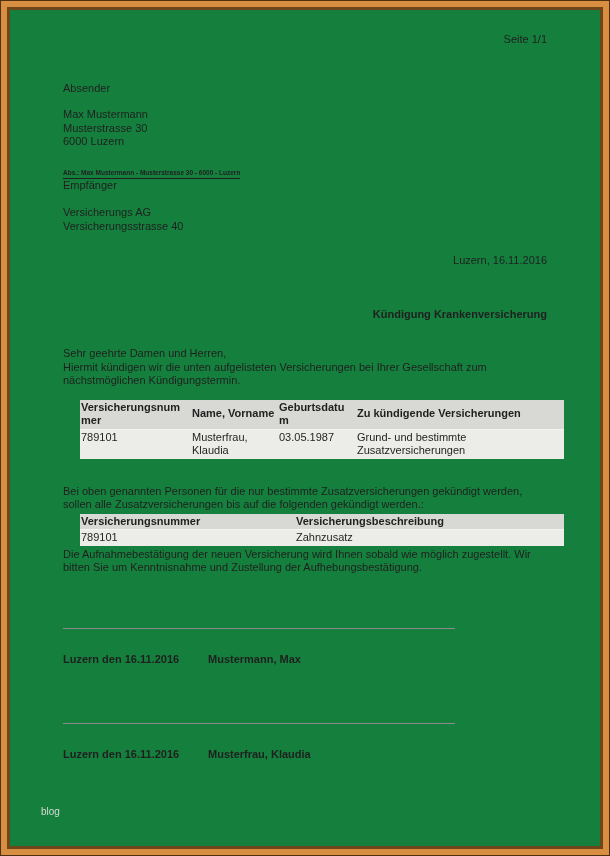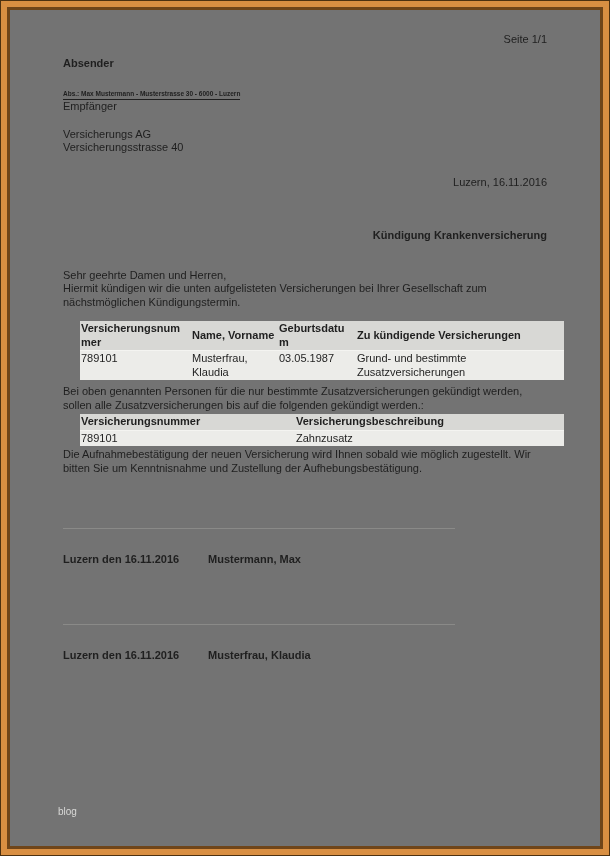--- a/index.html
+++ b/index.html
@@ -17,31 +17,31 @@
     width: 100%; height: 100%;
     border: 6px solid #d98f42;
   }
   .frame-brown {
     width: 100%; height: 100%;
     border: 3px solid #6f4519;
   }
   .page {
     position: relative;
     width: 100%; height: 100%;
-    background: #737373;
+    background: #15803d;
     color: #1f1f1f;
     font-size: 11px;
     line-height: 13.5px;
     overflow: hidden;
   }
   .content { padding: 0 53px; }
 
   .page-indicator { margin-top: 23px; text-align: right; }
 
-  .absender-label { margin-top: 10px; font-weight: bold; }
+  .absender-label { margin-top: 35px; }
   .sender-block { margin-top: 13px; }
 
   .abs-line {
     margin-top: 20px;
     font-size: 6.5px;
     line-height: 8px;
     font-weight: bold;
     display: inline-block;
     border-bottom: 1px solid #1f1f1f;
     padding-bottom: 1px;
@@ -73,52 +73,57 @@
     vertical-align: top;
     overflow-wrap: anywhere;
   }
   .tbl1 col.c1 { width: 111px; }
   .tbl1 col.c2 { width: 87px; }
   .tbl1 col.c3 { width: 78px; }
   .tbl1 col.c4 { width: 208px; }
   .tbl2 col.c1 { width: 215px; }
   .tbl2 col.c2 { width: 269px; }
 
-  .para { margin-top: 5px; max-width: 484px; }
+  .para { margin-top: 26px; max-width: 484px; }
   .para-tight { margin-top: 2px; max-width: 484px; }
 
   .sig-block-1 { margin-top: 53px; }
   .sig-block-2 { margin-top: 57px; }
   .sig-rule {
     width: 392px; height: 0;
     border-top: 1px solid #8a8a88;
   }
   .sig-row { display: flex; margin-top: 24px; font-weight: bold; }
   .sig-date { width: 145px; }
 
   .watermark {
     position: absolute;
-    left: 48px; bottom: 28px;
+    left: 31px; bottom: 28px;
     color: #d9d9d7;
     font-size: 10px;
   }
 </style>
 </head>
 <body>
 
 <div class="frame-outer">
 <div class="frame-orange">
 <div class="frame-brown">
 <div class="page">
   <div class="content">
 
     <div class="page-indicator">Seite 1/1</div>
 
     <div class="absender-label">Absender</div>
 
+    <div class="sender-block">
+      <div>Max Mustermann</div>
+      <div>Musterstrasse 30</div>
+      <div>6000 Luzern</div>
+    </div>
 
     <div>
       <span class="abs-line">Abs.: Max Mustermann - Musterstrasse 30 - 6000 - Luzern</span>
     </div>
 
     <div>Empfänger</div>
 
     <div class="recipient-block">
       <div>Versicherungs AG</div>
       <div>Versicherungsstrasse 40</div>

